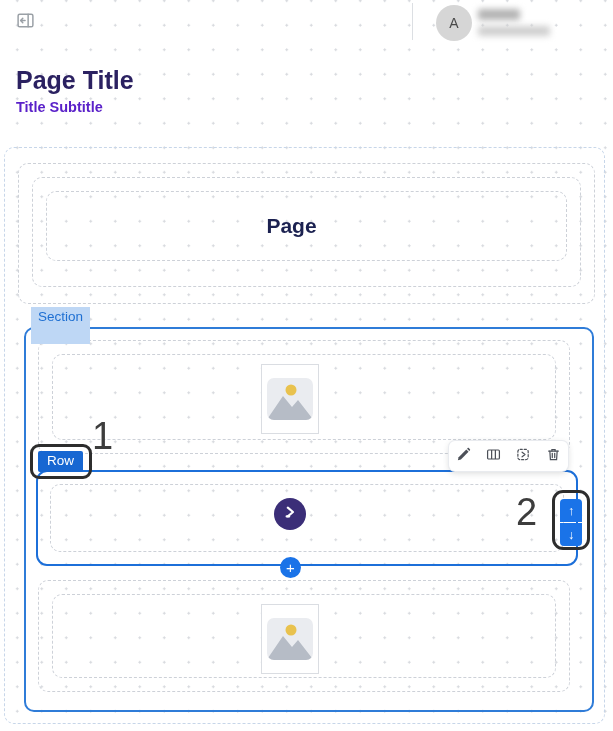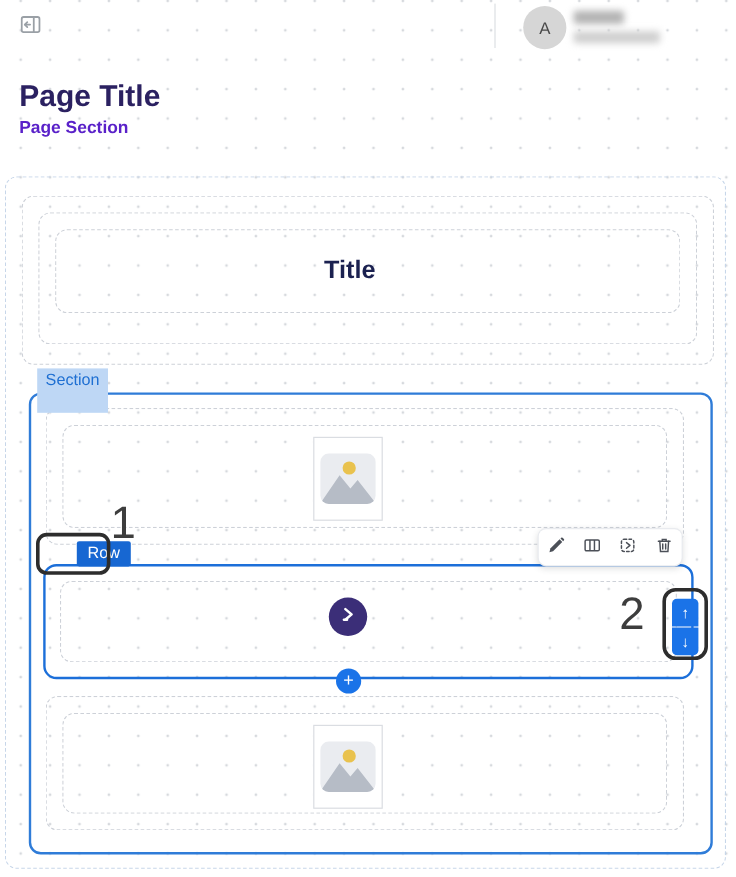--- a/index.html
+++ b/index.html
@@ -62,21 +62,21 @@
     border-radius:6px; box-shadow:0 0 0 1px #e9ebef, 0 2px 6px rgba(60,64,67,.20);
     display:flex; align-items:center; justify-content:space-around; z-index:4; }
   .tb-btn { width:20px; height:20px; display:flex; align-items:center;
     justify-content:center; cursor:pointer; background:none; border:none; }
 
   
   .sel-row  { left:36px; top:470px; width:542px; height:96px;
     border:2px solid #1c6fd9; border-radius:11px; z-index:1; }
   .sel-rowi { left:50px; top:484px; width:514px; height:68px; }
   .row-badge { left:38px; top:451px; background:#1767d2; color:#fff;
-    font-size:13.5px; padding:2px 9px 4px; border-radius:2px; z-index:3; cursor:pointer;margin-left:26px; }
+    font-size:13.5px; padding:2px 9px 4px; border-radius:2px; z-index:3; cursor:pointer; }
   .circle-btn { left:274px; top:498px; width:32px; height:32px; border-radius:50%;
     background:#3b2e78; display:flex; align-items:center; justify-content:center;
     z-index:2; cursor:pointer; }
   .plus-btn { left:280px; top:557px; width:21px; height:21px; border-radius:50%;
     background:#1a73e8; color:#fff; font-size:15px; line-height:1;
     display:flex; align-items:center; justify-content:center; z-index:5; cursor:pointer; }
 
   
   .updown { left:560px; top:499px; width:22px; display:flex; flex-direction:column;
     gap:1px; z-index:6; }
@@ -112,27 +112,27 @@
     </span>
   </div>
   <div class="abs topbar-divider"></div>
   <div class="abs avatar">
     <span>A</span>
   </div>
   <div class="abs redact-a"></div>
   <div class="abs redact-b"></div>
 
   <div class="abs page-title">Page Title</div>
-  <div class="abs page-subtitle">Page Section</div>
+  <div class="abs page-subtitle">Title Subtitle</div>
 
   <div class="abs screen-box"></div>
   <div class="abs dashed group-outer"></div>
   <div class="abs dashed group-mid"></div>
   <div class="abs dashed title-box">
-    <span class="title-text">Title</span>
+    <span class="title-text">Page</span>
   </div>
 
   <div class="abs section-label">Section</div>
   <div class="abs section-box"></div>
 
   <div class="abs dashed row1"></div>
   <div class="abs dashed row1i"></div>
   <div class="abs img-ph ph1">
     <div class="img-glyph">
       <svg width="46" height="42" viewBox="0 0 46 42">

